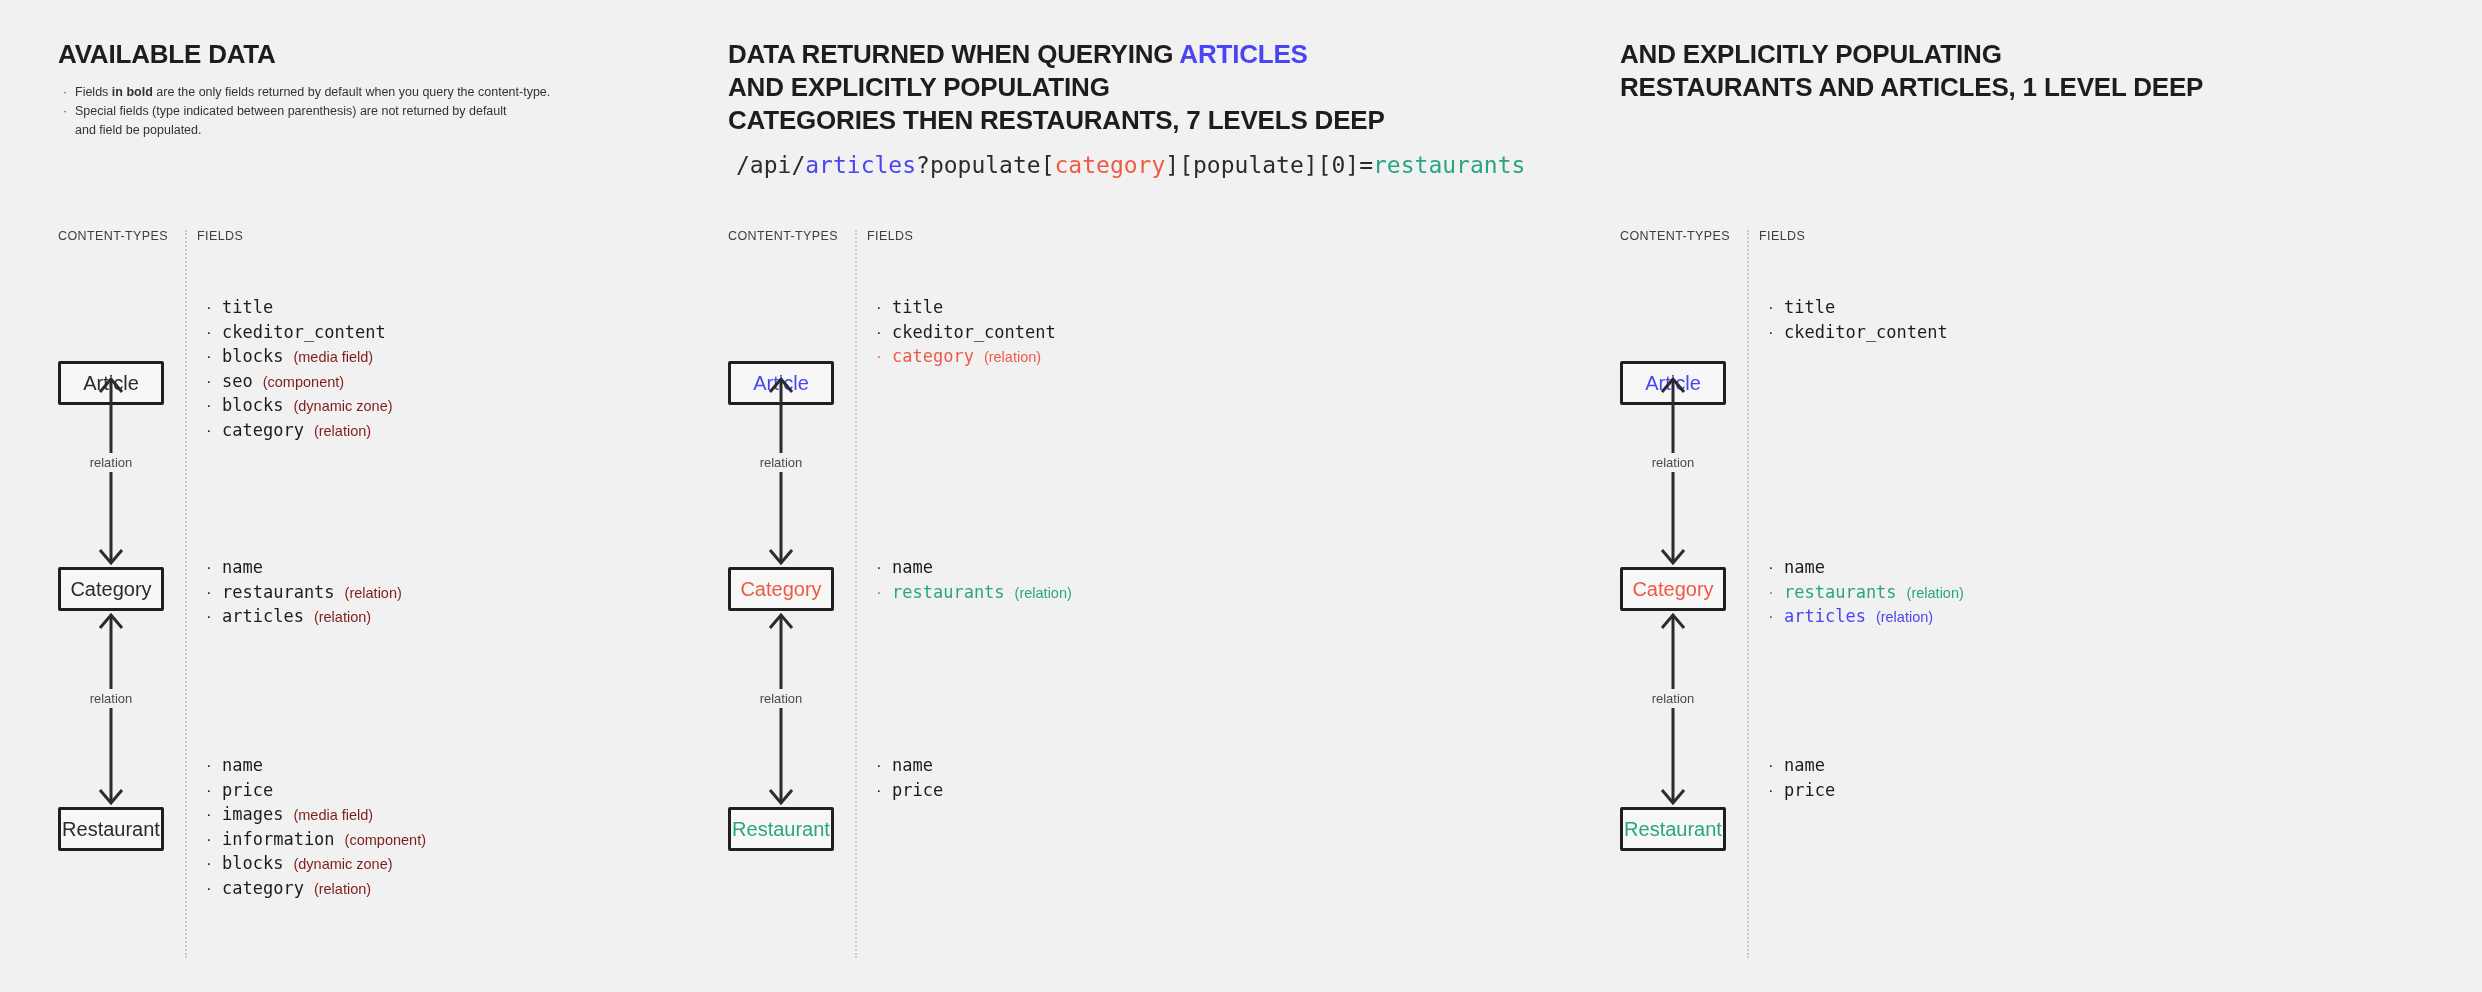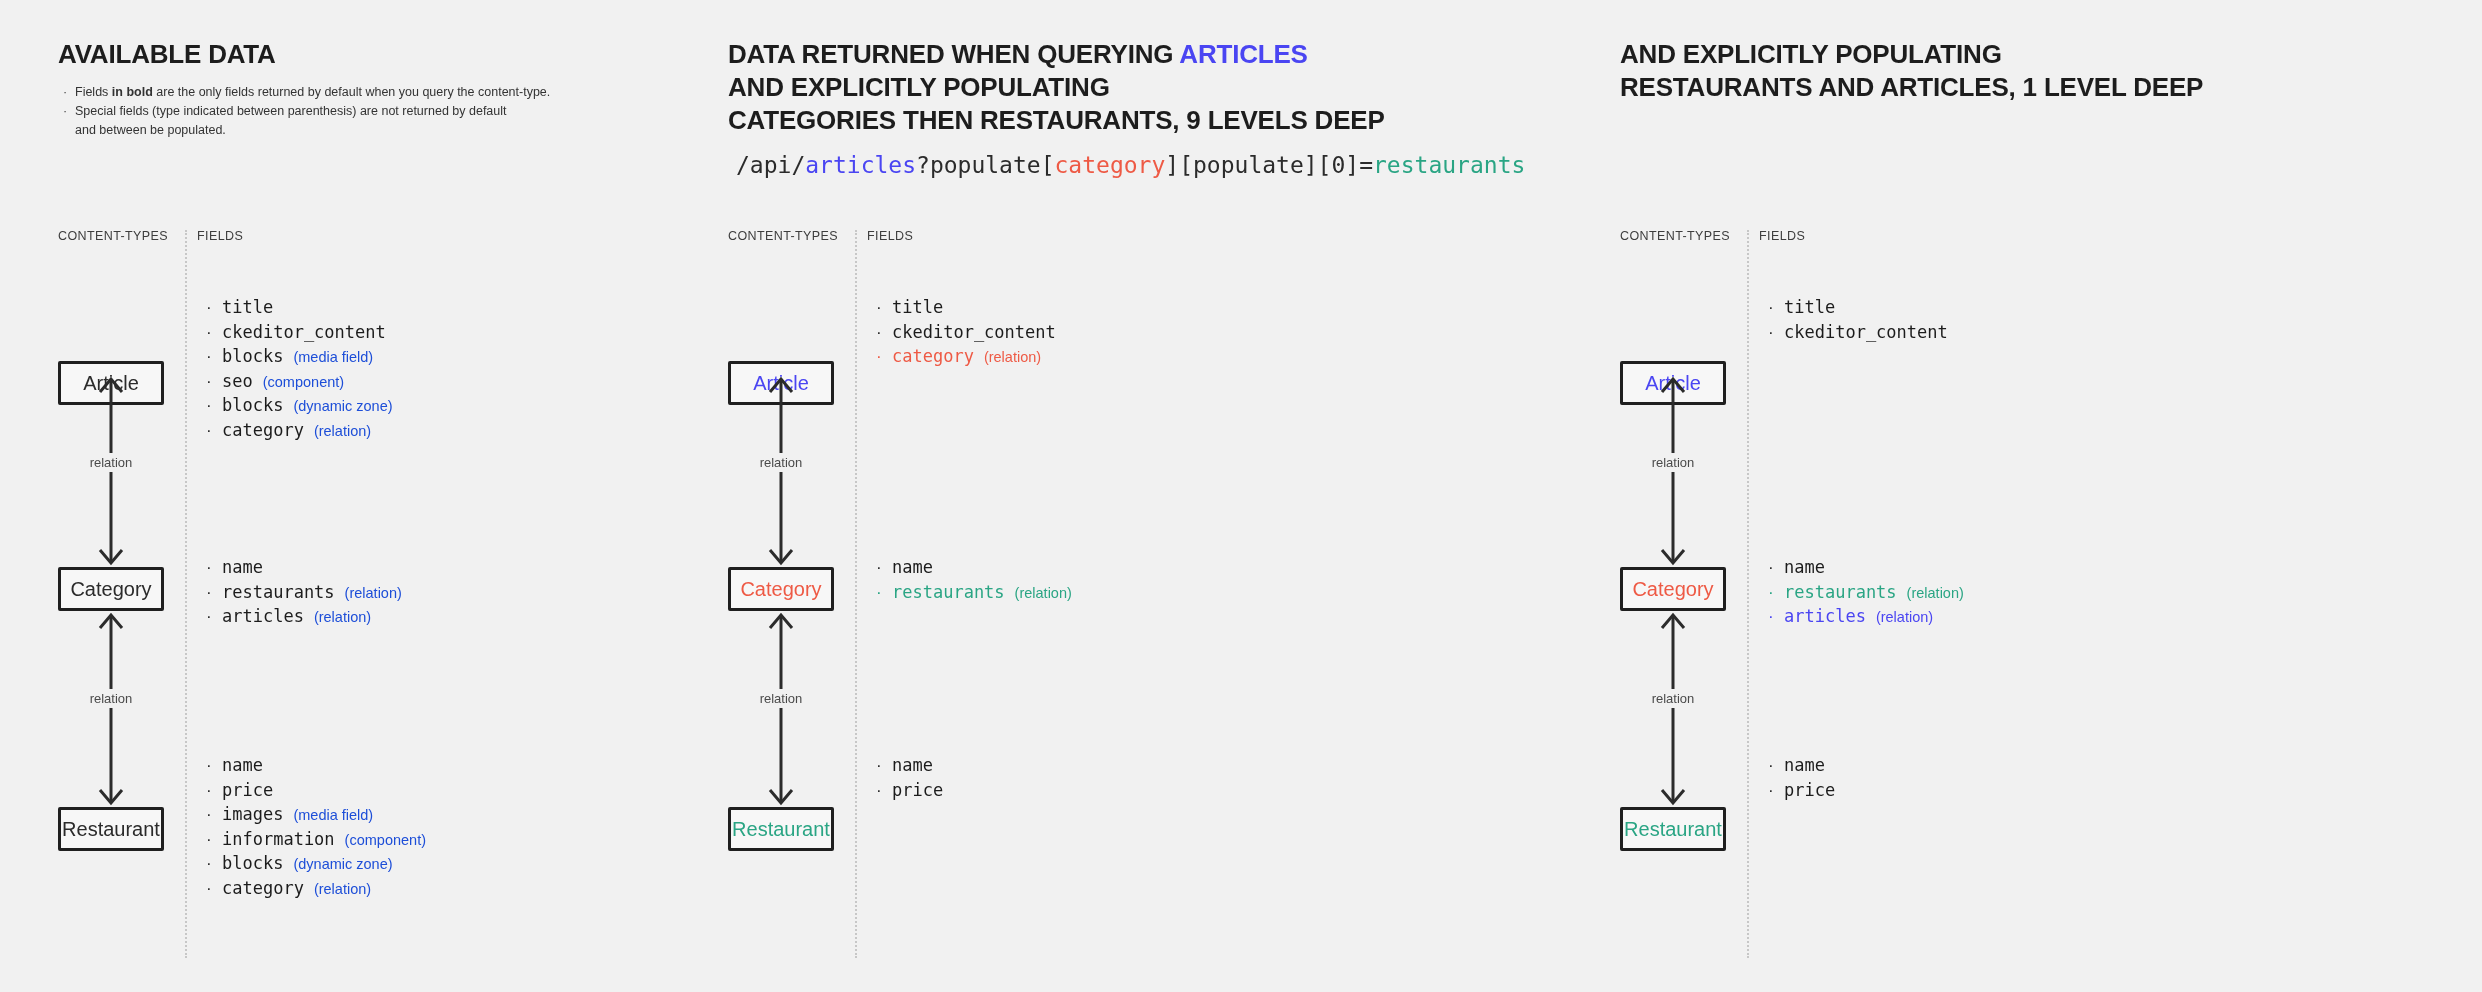--- a/index.html
+++ b/index.html
@@ -44,42 +44,42 @@
   .rel2{top:689px;}
   
   .fields{position:absolute;left:148px;}
   .fields-article{top:295px;}
   .fields-category{top:555px;}
   .fields-restaurant{top:753px;}
   .field-item{display:flex;align-items:baseline;height:24.5px;line-height:24.5px;white-space:nowrap;}
   .f-bullet{width:16px;font-size:17px;color:#2b2b2b;}
   .f-name{font-family:"DejaVu Sans Mono",monospace;font-size:17px;color:#1c1c1c;}
   .f-name.b{font-weight:400;}
-  .f-type{font-size:14.5px;color:#1d4ed8;margin-left:10px;}
+  .f-type{font-size:14.5px;color:#7f1d1d;margin-left:10px;}
 </style>
 </head>
 <body>
 
 <div class="canvas">
 
   <div class="col" style="left:58px">
     <div class="title">
       <div class="title-line"><span>AVAILABLE DATA</span></div>
     </div>
     <div class="notes">
         <div class="note-row">
           <span class="n-bullet">·</span>
           <span><span>Fields </span><span class="b">in bold</span><span> are the only fields returned by default when you query the content-type.</span></span>
         </div>
         <div class="note-row">
           <span class="n-bullet">·</span>
           <span><span>Special fields (type indicated between parenthesis) are not returned by default</span></span>
         </div>
         <div class="note-row cont">
-          <span><span>and between be populated.</span></span>
+          <span><span>and field be populated.</span></span>
         </div>
       </div>
 
     <div class="ct-label">CONTENT-TYPES</div>
     <div class="f-label">FIELDS</div>
     <div class="divider"></div>
 
     <div class="box box-article">
       <span class="box-label" style="color: rgb(43, 43, 43);">Article</span>
     </div>
@@ -177,21 +177,21 @@
           <span class="f-name">category</span>
           <span class="f-type">(relation)</span>
         </div>
       </div>
   </div>
 
   <div class="col" style="left:728px">
     <div class="title">
       <div class="title-line"><span>DATA RETURNED WHEN QUERYING </span><span style="color: rgb(74, 69, 242);">ARTICLES</span></div>
       <div class="title-line"><span>AND EXPLICITLY POPULATING</span></div>
-      <div class="title-line"><span>CATEGORIES THEN RESTAURANTS, 9 LEVELS DEEP</span></div>
+      <div class="title-line"><span>CATEGORIES THEN RESTAURANTS, 7 LEVELS DEEP</span></div>
     </div>
     <div class="code"><span>/api/</span><span style="color: rgb(74, 69, 242);">articles</span><span>?populate[</span><span style="color: rgb(238, 90, 69);">category</span><span>][populate][0]=</span><span style="color: rgb(42, 165, 132);">restaurants</span></div>
 
     <div class="ct-label">CONTENT-TYPES</div>
     <div class="f-label">FIELDS</div>
     <div class="divider"></div>
 
     <div class="box box-article">
       <span class="box-label" style="color: rgb(74, 69, 242);">Article</span>
     </div>

